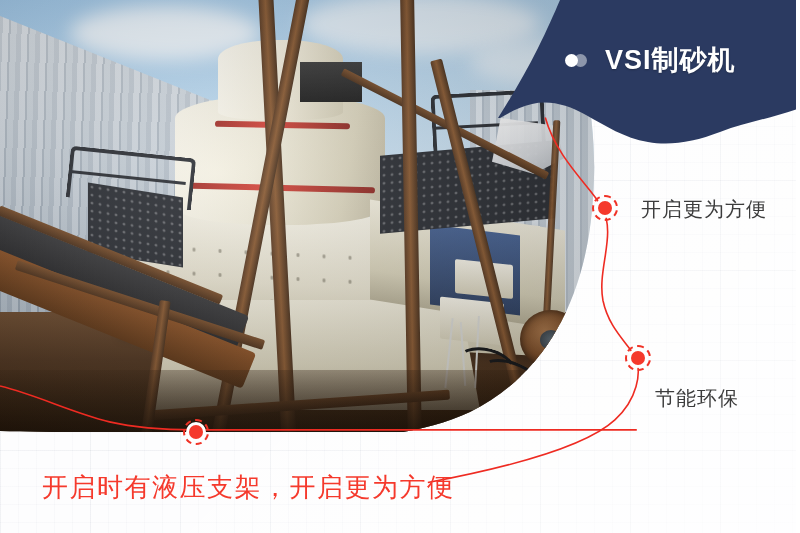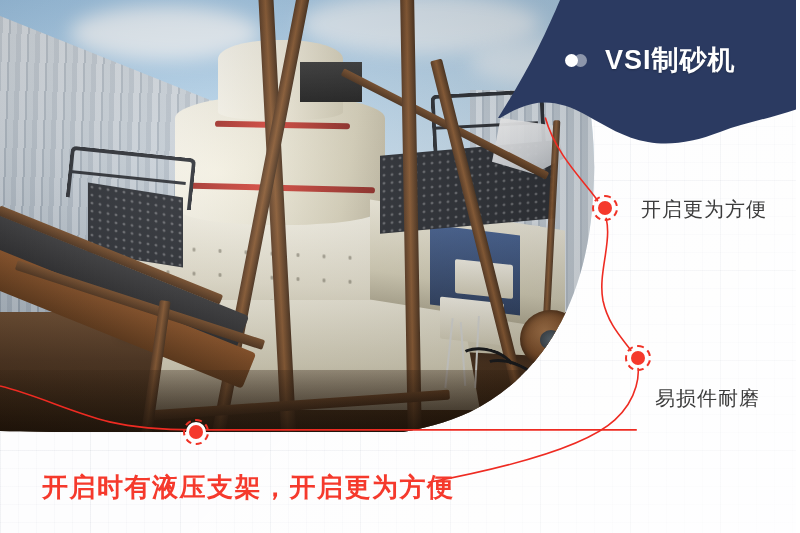--- a/index.html
+++ b/index.html
@@ -402,21 +402,21 @@
   }
   .feat-feed { left: 641px; top: 196px; }
   .feat-eco  { left: 655px; top: 346px; }
   .feat-wear { left: 655px; top: 385px; }
 
   
   .caption {
     position: absolute;
     left: 42px; top: 470px;
     font-size: 26px;
-    font-weight: bold;
+    font-weight: normal;
     color: #f5392c;
     letter-spacing: 1.5px;
     white-space: nowrap;
   }
 </style>
 </head>
 <body>
 
 <div id="stage">
 
@@ -542,17 +542,17 @@
   <div class="marker m-eco">
     <span class="ring-dash"></span>
       <span class="core"></span>
   </div>
   <div class="marker m-bot">
     <span class="ring-dash"></span>
       <span class="core"></span>
   </div>
 
   <div class="feat feat-feed">开启更为方便</div>
-  <div class="feat feat-wear">易损件耐磨</div>
+  <div class="feat feat-wear">节能环保</div>
 
   <div class="caption">开启时有液压支架，开启更为方便</div>
 
 </div>
 
 </body></html>

